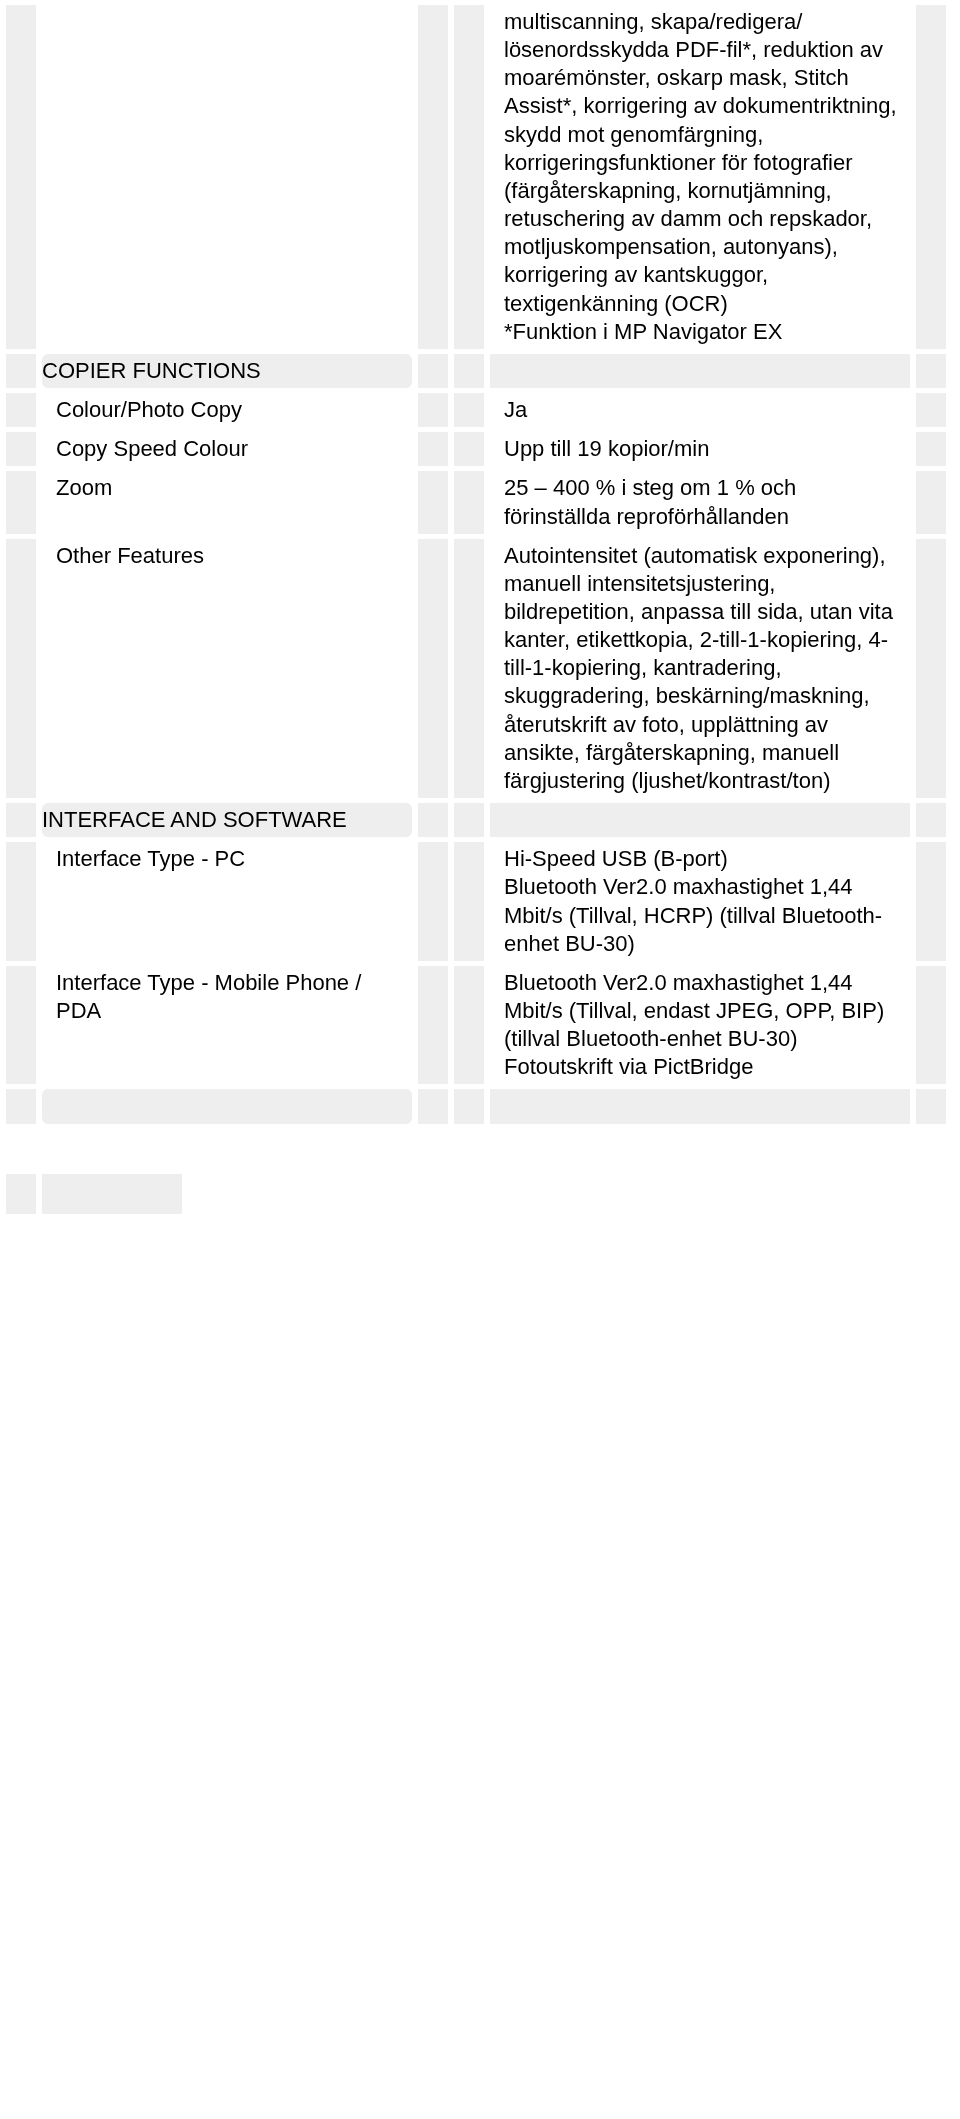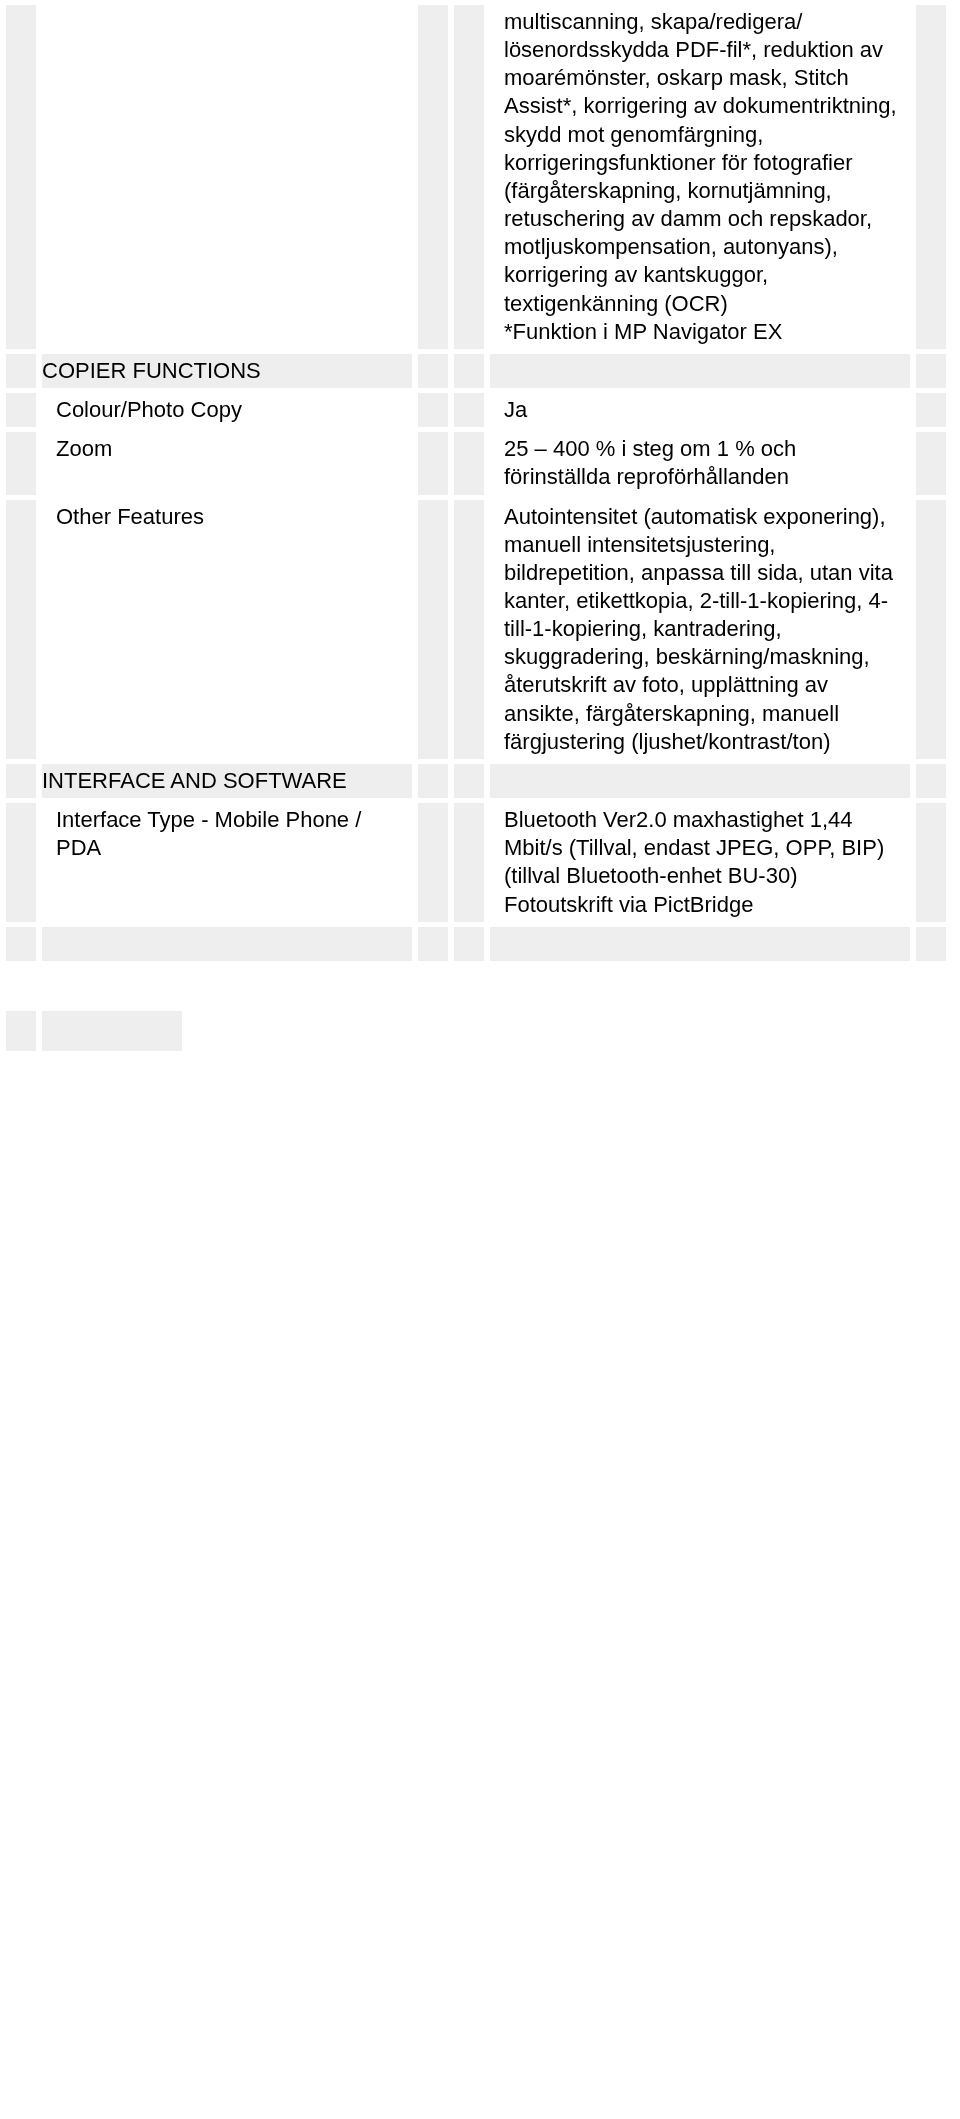--- a/index.html
+++ b/index.html
@@ -16,21 +16,21 @@
     border-collapse: separate;
     border-spacing: 6px 5px;
     width: 100%;
     table-layout: fixed;
   }
   table.spec td {
     vertical-align: top;
     padding: 0;
   }
   td.c1 { width: 30px; }
-  td.c2 { width: 370px; }
+  td.c2 { width: 370px; border-radius: 6px; }
   td.c3 { width: 30px; }
   td.c4 { width: 30px; }
   td.c5 { width: 420px; }
   td.c6 { width: 30px; }
 
   .row-label .c1,
   .row-label .c3,
   .row-label .c4,
   .row-label .c6 {
     background: #eeeeee;
@@ -126,20 +126,32 @@
           </td>
       <td class="c3"></td>
       <td class="c4"></td>
       <td class="c5">
             <div class="pad">Ja</div>
           </td>
       <td class="c6"></td>
     </tr>
 
 
+    <tr class="row-label">
+      <td class="c1"></td>
+      <td class="c2">
+            <div class="pad">Copy Speed Colour</div>
+          </td>
+      <td class="c3"></td>
+      <td class="c4"></td>
+      <td class="c5">
+            <div class="pad">Upp till 19 kopior/min</div>
+          </td>
+      <td class="c6"></td>
+    </tr>
 
 
     <tr class="row-label">
       <td class="c1"></td>
       <td class="c2">
             <div class="pad">Zoom</div>
           </td>
       <td class="c3"></td>
       <td class="c4"></td>
       <td class="c5">
@@ -167,20 +179,33 @@
             <div class="pad">INTERFACE AND SOFTWARE</div>
           </td>
       <td class="c3"></td>
       <td class="c4"></td>
       <td class="c5">
             <div class="pad"></div>
           </td>
       <td class="c6"></td>
     </tr>
 
+    <tr class="row-label">
+      <td class="c1"></td>
+      <td class="c2">
+            <div class="pad">Interface Type - PC</div>
+          </td>
+      <td class="c3"></td>
+      <td class="c4"></td>
+      <td class="c5">
+            <div class="pad" style="white-space:pre-line;">Hi-Speed USB (B-port)
+Bluetooth Ver2.0 maxhastighet 1,44 Mbit/s (Tillval, HCRP) (tillval Bluetooth-enhet BU-30)</div>
+          </td>
+      <td class="c6"></td>
+    </tr>
 
     <tr class="row-label">
       <td class="c1"></td>
       <td class="c2">
             <div class="pad">Interface Type - Mobile Phone / PDA</div>
           </td>
       <td class="c3"></td>
       <td class="c4"></td>
       <td class="c5">
             <div class="pad" style="white-space:pre-line;">Bluetooth Ver2.0 maxhastighet 1,44 Mbit/s (Tillval, endast JPEG, OPP, BIP) (tillval Bluetooth-enhet BU-30)

